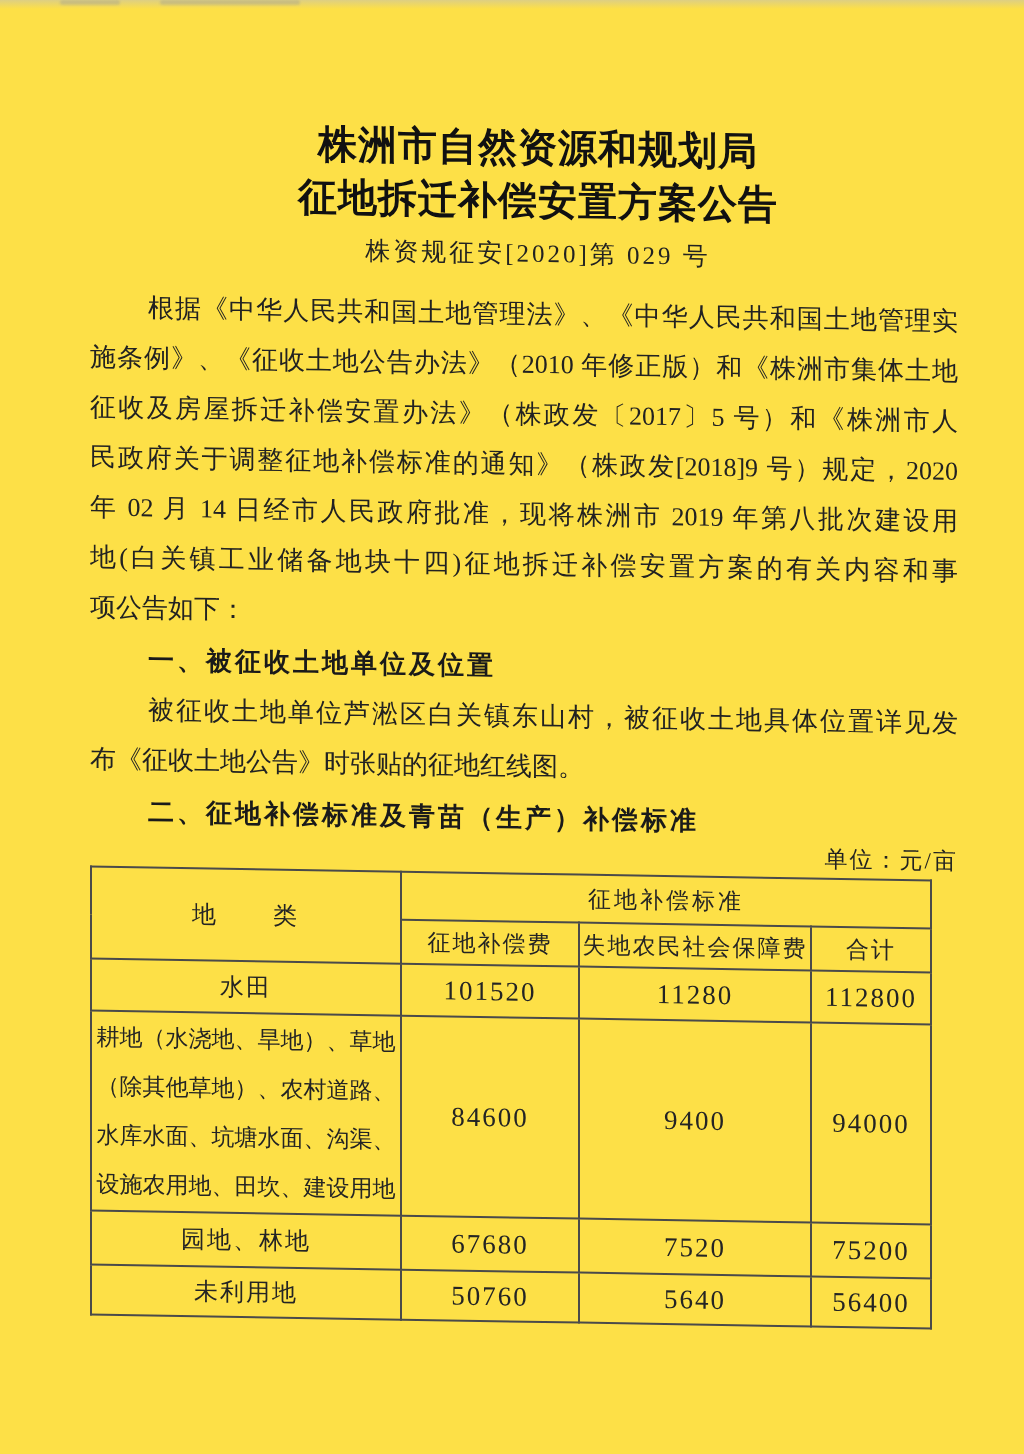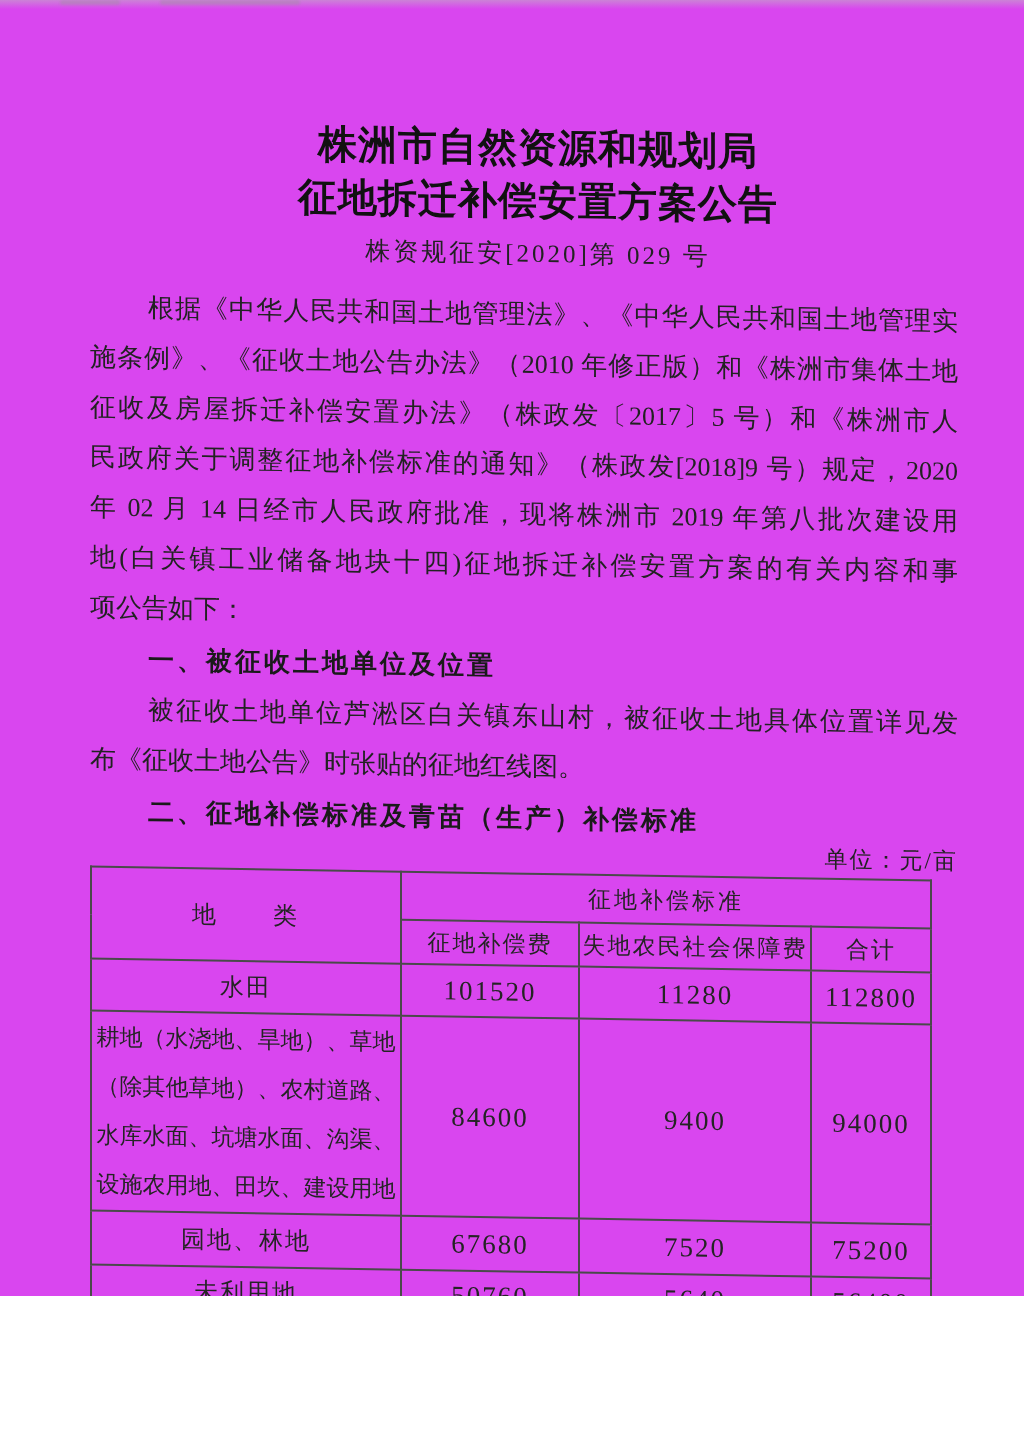--- a/index.html
+++ b/index.html
@@ -1,20 +1,20 @@
 <!DOCTYPE html>
 <html><head>
 <meta charset="utf-8">
 <style>
   html, body { margin: 0; padding: 0; background: #ffffff; }
   .page {
     position: relative;
     width: 1024px;
-    height: 1296px;
-    background: #d946ef;
+    height: 1454px;
+    background: #fde047;
     overflow: hidden;
     font-family: "Liberation Serif", "DejaVu Serif", serif;
     color: #1e1e1e;
   }
   
   .scan-top {
     position: absolute; top: 0; left: 0; right: 0; height: 9px;
     background: linear-gradient(to bottom, rgba(190,190,190,0.5), rgba(255,255,255,0));
   }
   .scan-smudge {

